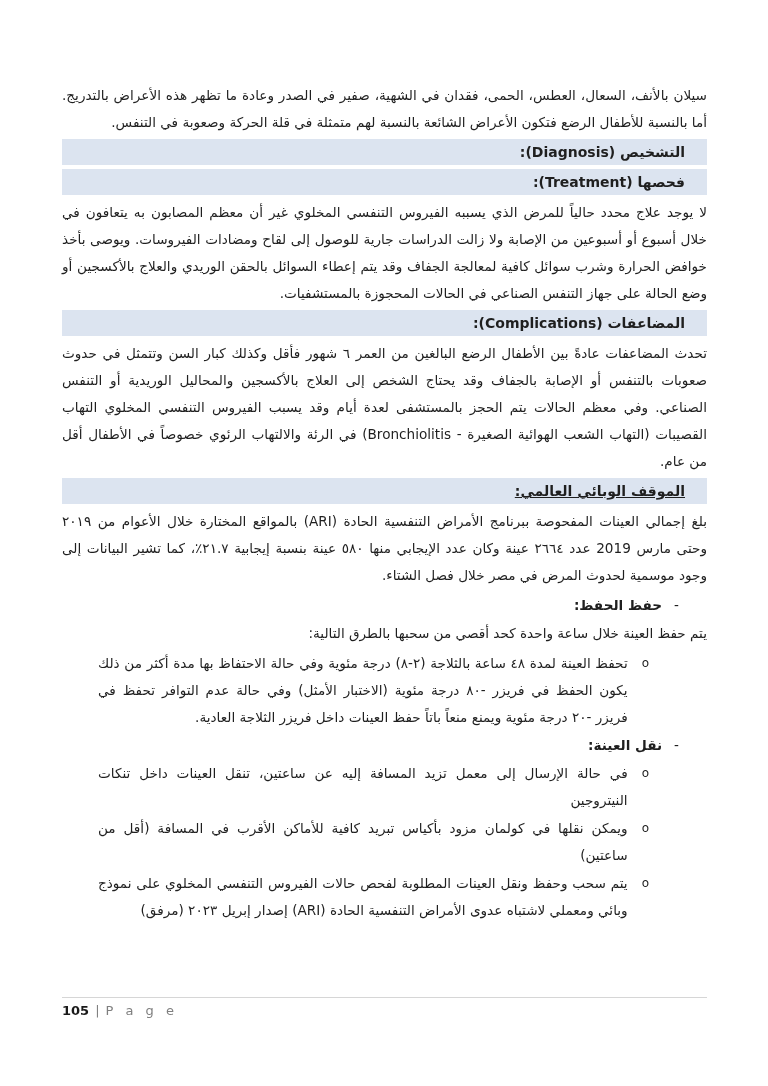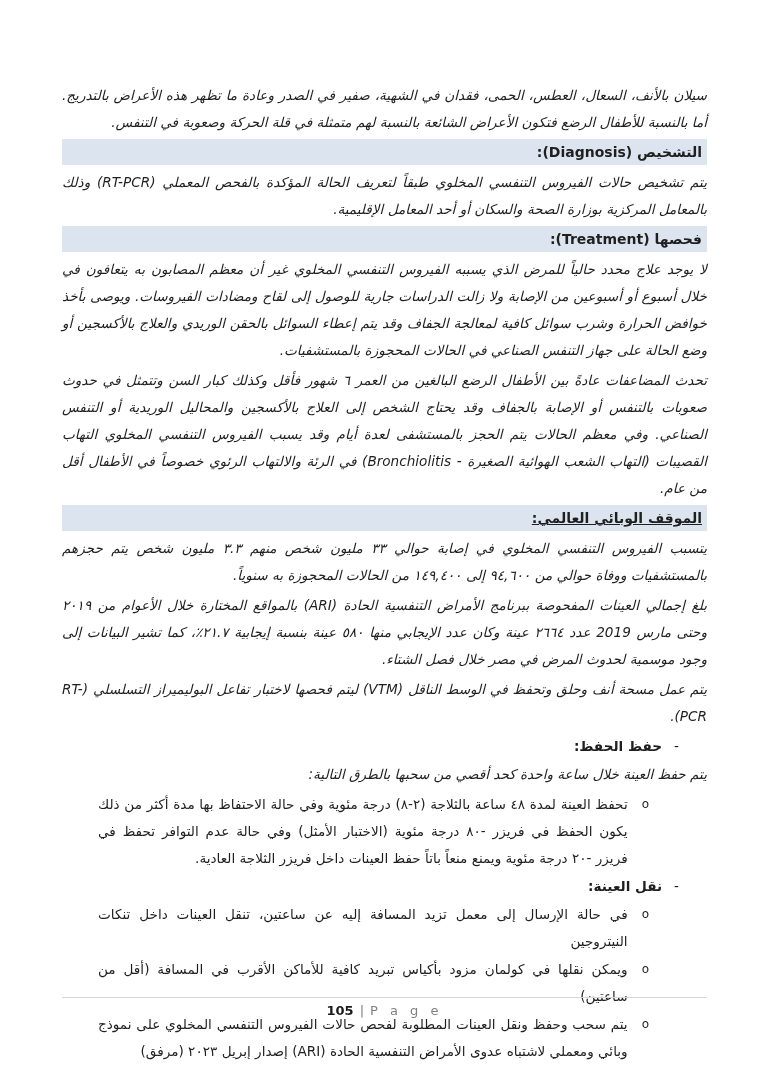--- a/index.html
+++ b/index.html
@@ -5,67 +5,67 @@
   html,body { margin:0; padding:0; }
   body {
     width:768px; height:1086px; background:#ffffff; position:relative; overflow:hidden;
     font-family:"DejaVu Sans", sans-serif; color:#1f1f1f;
   }
   .content {
     position:absolute; top:82px; right:61px; left:62px;
     direction:rtl; text-align:justify;
     font-size:13.6px; line-height:27px;
   }
-  .para { margin:0 0 3px 0;font-style:italic; }
+  .para { margin:0 0 3px 0; }
   .band {
-    background:#dce4f0; margin:3px 0 4px 0; padding:1px 5px;
+    background:#dce4f0; margin:3px 0 4px 0; padding:1px 22px;
     font-weight:bold; font-size:14px; line-height:24px; text-align:right;
   }
   .u { text-decoration:underline;margin-left:32px; }
   .lab-heading { font-weight:bold; text-align:right; margin:3px 0 2px 0; }
   .dash-item { display:flex; gap:12px; margin:1px 28px 1px 0; font-weight:bold; text-align:right; }
   .o-item { display:flex; gap:14px; margin:1px 58px 1px 0; }
   .o-item .obullet, .dash-item .bullet { flex:0 0 auto; font-weight:normal; }
   .o-item .obullet { font-size:12px; }
   .o-item .otext { flex:1 1 auto;margin-left:36px; }
   .footer { position:absolute; left:62px; right:61px; top:997px; }
   .footer-rule { border-top:1px solid #d6d6d6; height:0; }
-  .footer-text { direction:ltr; text-align:center; margin-top:5px; font-size:13px; color:#7f7f7f; }
+  .footer-text { direction:ltr; text-align:left; margin-top:5px; font-size:13px; color:#7f7f7f; }
   .footer-text .num { font-weight:bold; color:#1a1a1a; margin-right:6px; }
   .footer-text .sep { margin-right:6px; }
   .footer-text .pg { letter-spacing:4px; }
 </style>
 </head>
 <body>
 
 <div class="page">
   <div class="content">
 
     <p class="para">سيلان بالأنف، السعال، العطس، الحمى، فقدان في الشهية، صفير في الصدر وعادة ما تظهر هذه الأعراض بالتدريج. أما بالنسبة للأطفال الرضع فتكون الأعراض الشائعة بالنسبة لهم متمثلة في قلة الحركة وصعوبة في التنفس.</p>
 
     <div class="band">
       <span>التشخيص (Diagnosis):</span>
     </div>
-    <p class="para">يتم تشخيص حالات الفيروس التنفسي المخلوي طبقاً لتعريف الحالة المؤكدة بالفحص المعملي (RT-PCR) وذلك بالمعامل المركزية بوزارة الصحة والسكان أو أحد المعامل الإقليمية.</p>
 
     <div class="band">
       <span>فحصها (Treatment):</span>
     </div>
     <p class="para">لا يوجد علاج محدد حالياً للمرض الذي يسببه الفيروس التنفسي المخلوي غير أن معظم المصابون به يتعافون في خلال أسبوع أو أسبوعين من الإصابة ولا زالت الدراسات جارية للوصول إلى لقاح ومضادات الفيروسات. ويوصى بأخذ خوافض الحرارة وشرب سوائل كافية لمعالجة الجفاف وقد يتم إعطاء السوائل بالحقن الوريدي والعلاج بالأكسجين أو وضع الحالة على جهاز التنفس الصناعي في الحالات المحجوزة بالمستشفيات.</p>
 
+    <div class="band">
+      <span>المضاعفات (Complications):</span>
+    </div>
     <p class="para">تحدث المضاعفات عادةً بين الأطفال الرضع البالغين من العمر ٦ شهور فأقل وكذلك كبار السن وتتمثل في حدوث صعوبات بالتنفس أو الإصابة بالجفاف وقد يحتاج الشخص إلى العلاج بالأكسجين والمحاليل الوريدية أو التنفس الصناعي. وفي معظم الحالات يتم الحجز بالمستشفى لعدة أيام وقد يسبب الفيروس التنفسي المخلوي التهاب القصيبات (التهاب الشعب الهوائية الصغيرة - Bronchiolitis) في الرئة والالتهاب الرئوي خصوصاً في الأطفال أقل من عام.</p>
 
     <div class="band">
       <span class="u">الموقف الوبائي العالمي:</span>
     </div>
-    <p class="para">يتسبب الفيروس التنفسي المخلوي في إصابة حوالي ٣٣ مليون شخص منهم ٣.٣ مليون شخص يتم حجزهم بالمستشفيات ووفاة حوالي من ٩٤,٦٠٠ إلى ١٤٩,٤٠٠ من الحالات المحجوزة به سنوياً.</p>
 
     <p class="para">بلغ إجمالي العينات المفحوصة ببرنامج الأمراض التنفسية الحادة (ARI) بالمواقع المختارة خلال الأعوام من ٢٠١٩ وحتى مارس 2019 عدد ٢٦٦٤ عينة وكان عدد الإيجابي منها ٥٨٠ عينة بنسبة إيجابية ٢١.٧٪، كما تشير البيانات إلى وجود موسمية لحدوث المرض في مصر خلال فصل الشتاء.</p>
 
-    <p class="para">يتم عمل مسحة أنف وحلق وتحفظ في الوسط الناقل (VTM) ليتم فحصها لاختبار تفاعل البوليميراز التسلسلي (RT-PCR).</p>
 
     <div class="dash-item">
       <span class="bullet">-</span>
       <span>حفظ الحفظ:</span>
     </div>
     <p class="para">يتم حفظ العينة خلال ساعة واحدة كحد أقصي من سحبها بالطرق التالية:</p>
 
     <div class="o-item">
       <span class="obullet">o</span>
       <span class="otext">تحفظ العينة لمدة ٤٨ ساعة بالثلاجة (٢-٨) درجة مئوية وفي حالة الاحتفاظ بها مدة أكثر من ذلك يكون الحفظ في فريزر -٨٠ درجة مئوية (الاختبار الأمثل) وفي حالة عدم التوافر تحفظ في فريزر -٢٠ درجة مئوية ويمنع منعاً باتاً حفظ العينات داخل فريزر الثلاجة العادية.</span>

